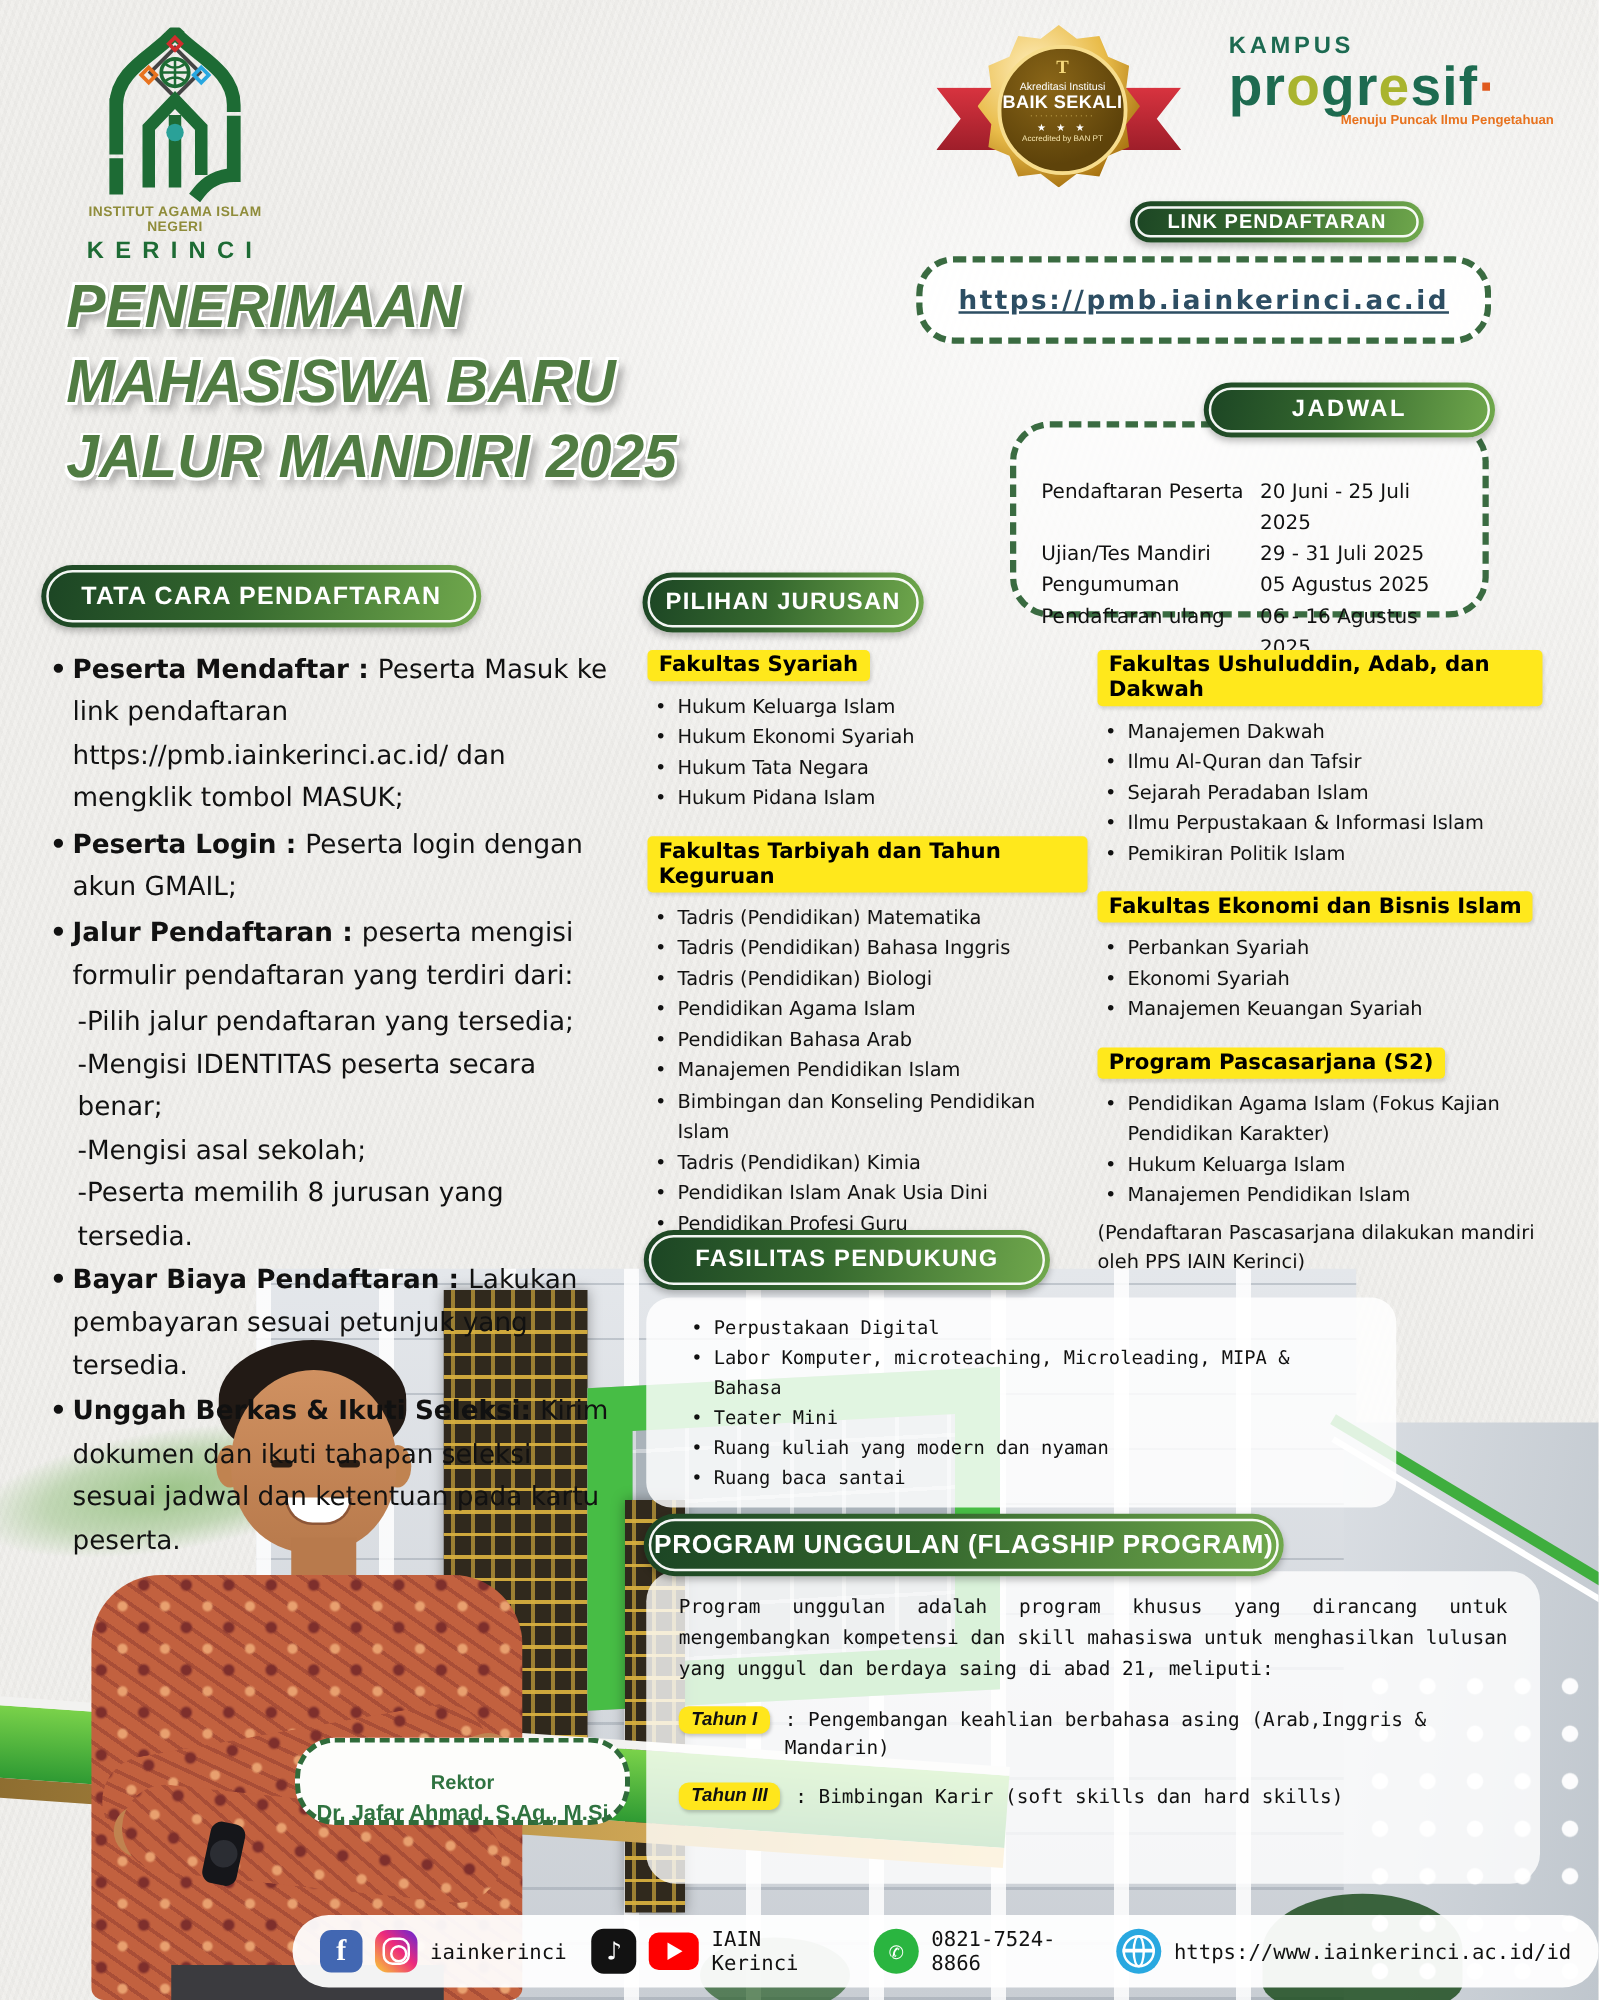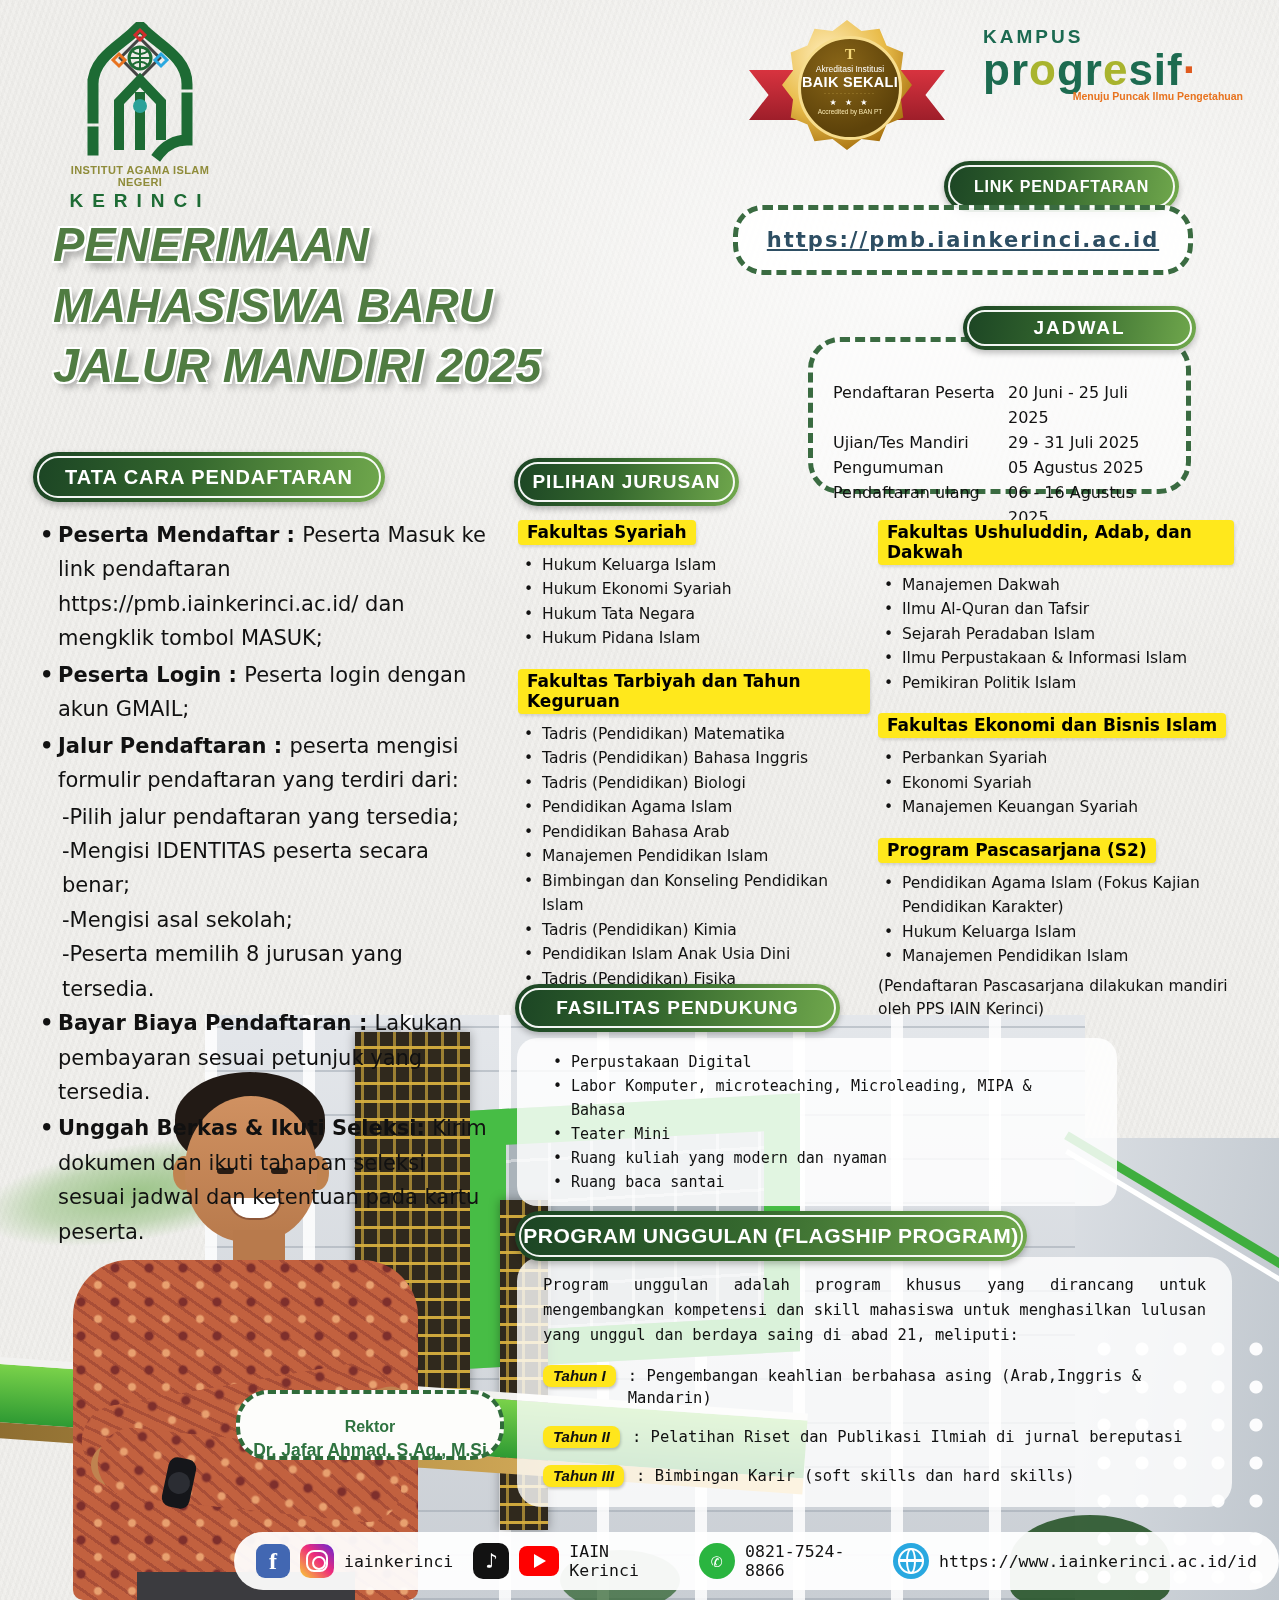--- a/index.html
+++ b/index.html
@@ -45,21 +45,21 @@
   .badge .bstars{font-size:8px;color:#fff;letter-spacing:3px;margin-top:2px;}
   .badge .b3{font-size:6.5px;color:#f7e7b0;margin-top:1px;}
   
   .kampus{left:983px;top:26px;width:260px;z-index:6;font-family:"Liberation Sans",sans-serif;}
   .kampus .k1{font-size:19px;font-weight:bold;color:#1c6a51;letter-spacing:3px;}
   .kampus .k2{font-size:44px;font-weight:bold;line-height:44px;letter-spacing:1px;color:#1d6b50;}
   .kampus .k2 .alt{color:#a9b42e;}
   .kampus .k2 .dot{color:#e05a1e;}
   .kampus .k3{font-size:10.5px;font-weight:bold;color:#e8731f;text-align:right;margin-top:-2px;}
   
-  .link-pill{left:944px;top:161px;width:235px;height:51px;font-size:16px;}
+  .link-pill{left:904px;top:161px;width:235px;height:33px;font-size:16px;}
   .url-box{left:733px;top:205px;width:450px;height:60px;z-index:6;
     background:rgba(255,255,255,.9);border:5px dashed #3a6b41;border-radius:30px;
     display:flex;align-items:center;justify-content:center;}
   .url-box a{font-family:"DejaVu Sans",sans-serif;font-weight:bold;font-size:21px;letter-spacing:2px;color:#2d4e63;text-decoration:underline;}
   
   .title{left:53px;top:218px;width:540px;z-index:6;
     font-family:"Liberation Sans",sans-serif;font-weight:800;font-style:italic;
     font-size:47px;line-height:58px;color:#507c42;letter-spacing:0px;transform:scaleY(1.04);
     text-shadow:-2px -2px 0 #fff,2px -2px 0 #fff,-2px 2px 0 #fff,2px 2px 0 #fff,5px 5px 7px rgba(60,60,60,.45);}
   
@@ -332,21 +332,20 @@
     <ul>
         <li>Tadris (Pendidikan) Matematika</li>
         <li>Tadris (Pendidikan) Bahasa Inggris</li>
         <li>Tadris (Pendidikan) Biologi</li>
         <li>Pendidikan Agama Islam</li>
         <li>Pendidikan Bahasa Arab</li>
         <li>Manajemen Pendidikan Islam</li>
         <li>Bimbingan dan Konseling Pendidikan Islam</li>
         <li>Tadris (Pendidikan) Kimia</li>
         <li>Pendidikan Islam Anak Usia Dini</li>
-        <li>Tadris (Pendidikan) Fisika</li>
         <li>Pendidikan Profesi Guru</li>
       </ul>
   </div>
 
   <div class="fcol col-right abs">
     <span class="yellow-h">Fakultas Ushuluddin, Adab, dan Dakwah</span>
     <ul>
         <li>Manajemen Dakwah</li>
         <li>Ilmu Al-Quran dan Tafsir</li>
         <li>Sejarah Peradaban Islam</li>
@@ -378,24 +377,20 @@
       </ul>
   </div>
   <div class="pill fas-pill">FASILITAS PENDUKUNG</div>
 
   <div class="pu-card abs">
     <div class="intro">Program unggulan adalah program khusus yang dirancang untuk mengembangkan kompetensi dan skill mahasiswa untuk menghasilkan lulusan yang unggul dan berdaya saing di abad 21, meliputi:</div>
     <div>
         <div class="pu-row">
         <span class="pu-tag">Tahun I</span>
         <span class="pu-text">: Pengembangan keahlian berbahasa asing (Arab,Inggris &amp; Mandarin)</span>
-      </div>
-        <div class="pu-row">
-        <span class="pu-tag">Tahun II</span>
-        <span class="pu-text">: Pelatihan Riset dan Publikasi Ilmiah di jurnal bereputasi</span>
       </div>
         <div class="pu-row">
         <span class="pu-tag">Tahun III</span>
         <span class="pu-text">: Bimbingan Karir (soft skills dan hard skills)</span>
       </div>
       </div>
   </div>
   <div class="pill pu-pill">PROGRAM UNGGULAN (FLAGSHIP PROGRAM)</div>
 
   <div class="rektor abs">

